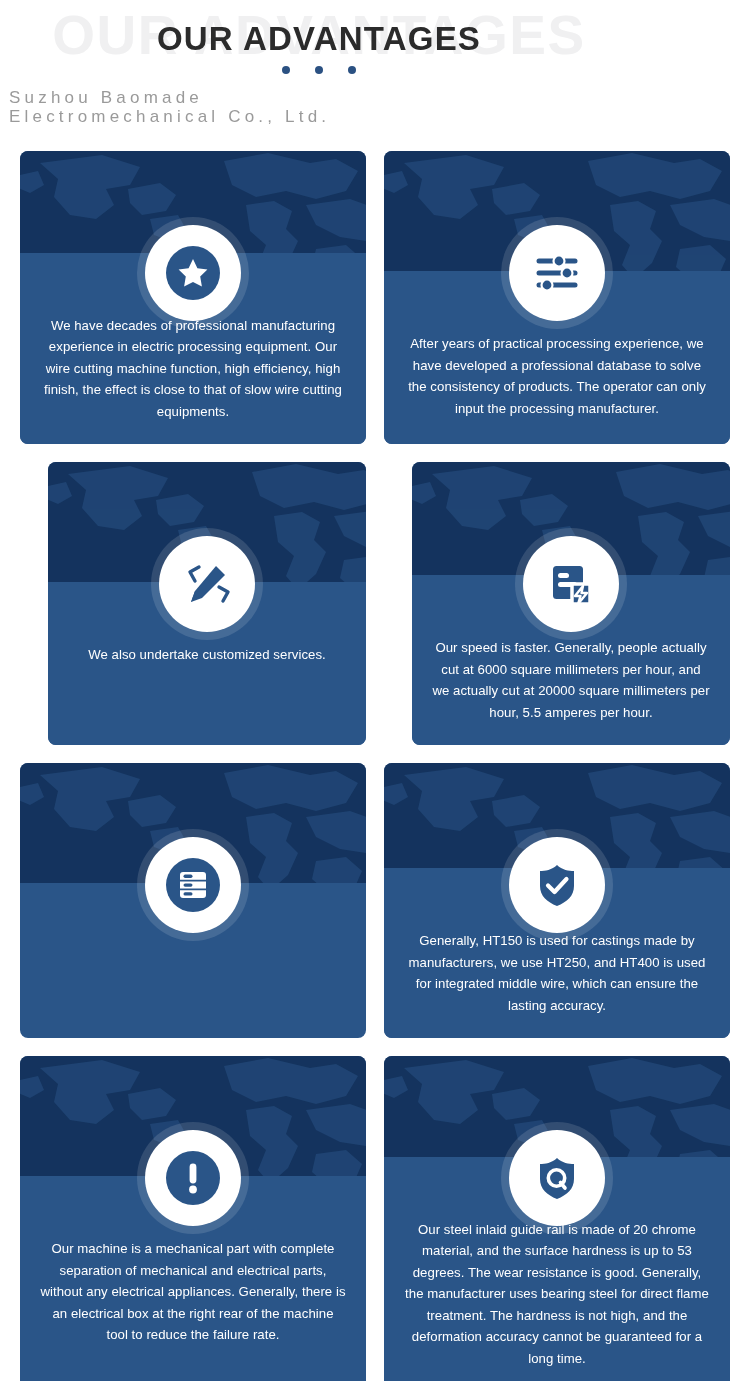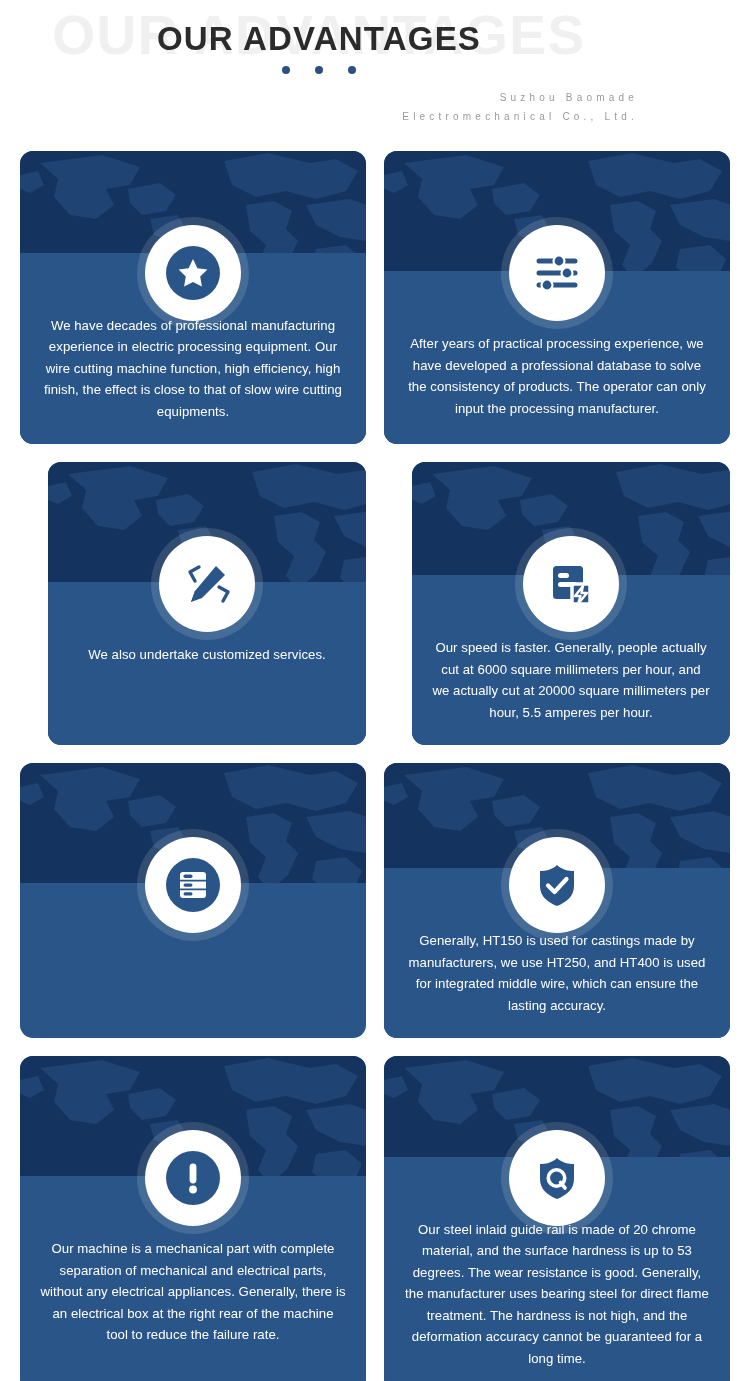--- a/index.html
+++ b/index.html
@@ -67,24 +67,24 @@
   .dot {
     width: 8px;
     height: 8px;
     border-radius: 50%;
     background: #2b5182;
   }
 
   .subtitle {
     position: absolute;
     top: 88px;
-    left: 0;
+    left: 9px;
     right: 0;
-    text-align: right;
-    font-size: 10px;
+    text-align: left;
+    font-size: 17px;
     letter-spacing: 4.2px;
     color: #9a9a9a;
     line-height: 19px;
     white-space: nowrap;
   }
 
   
   .grid {
     position: absolute;
     top: 151px;
@@ -92,21 +92,21 @@
     width: 710px;
     display: grid;
     grid-template-columns: 346px 346px;
     column-gap: 18px;
     row-gap: 18px;
   }
 
   
   .card {
     position: relative;
-    border-radius: 13px;
+    border-radius: 8px;
     overflow: hidden;
     background: #2a5588;
     display: flex;
     flex-direction: column;
   }
 
   .card-top {
     position: relative;
     height: 120px;
     background: #14335e;

